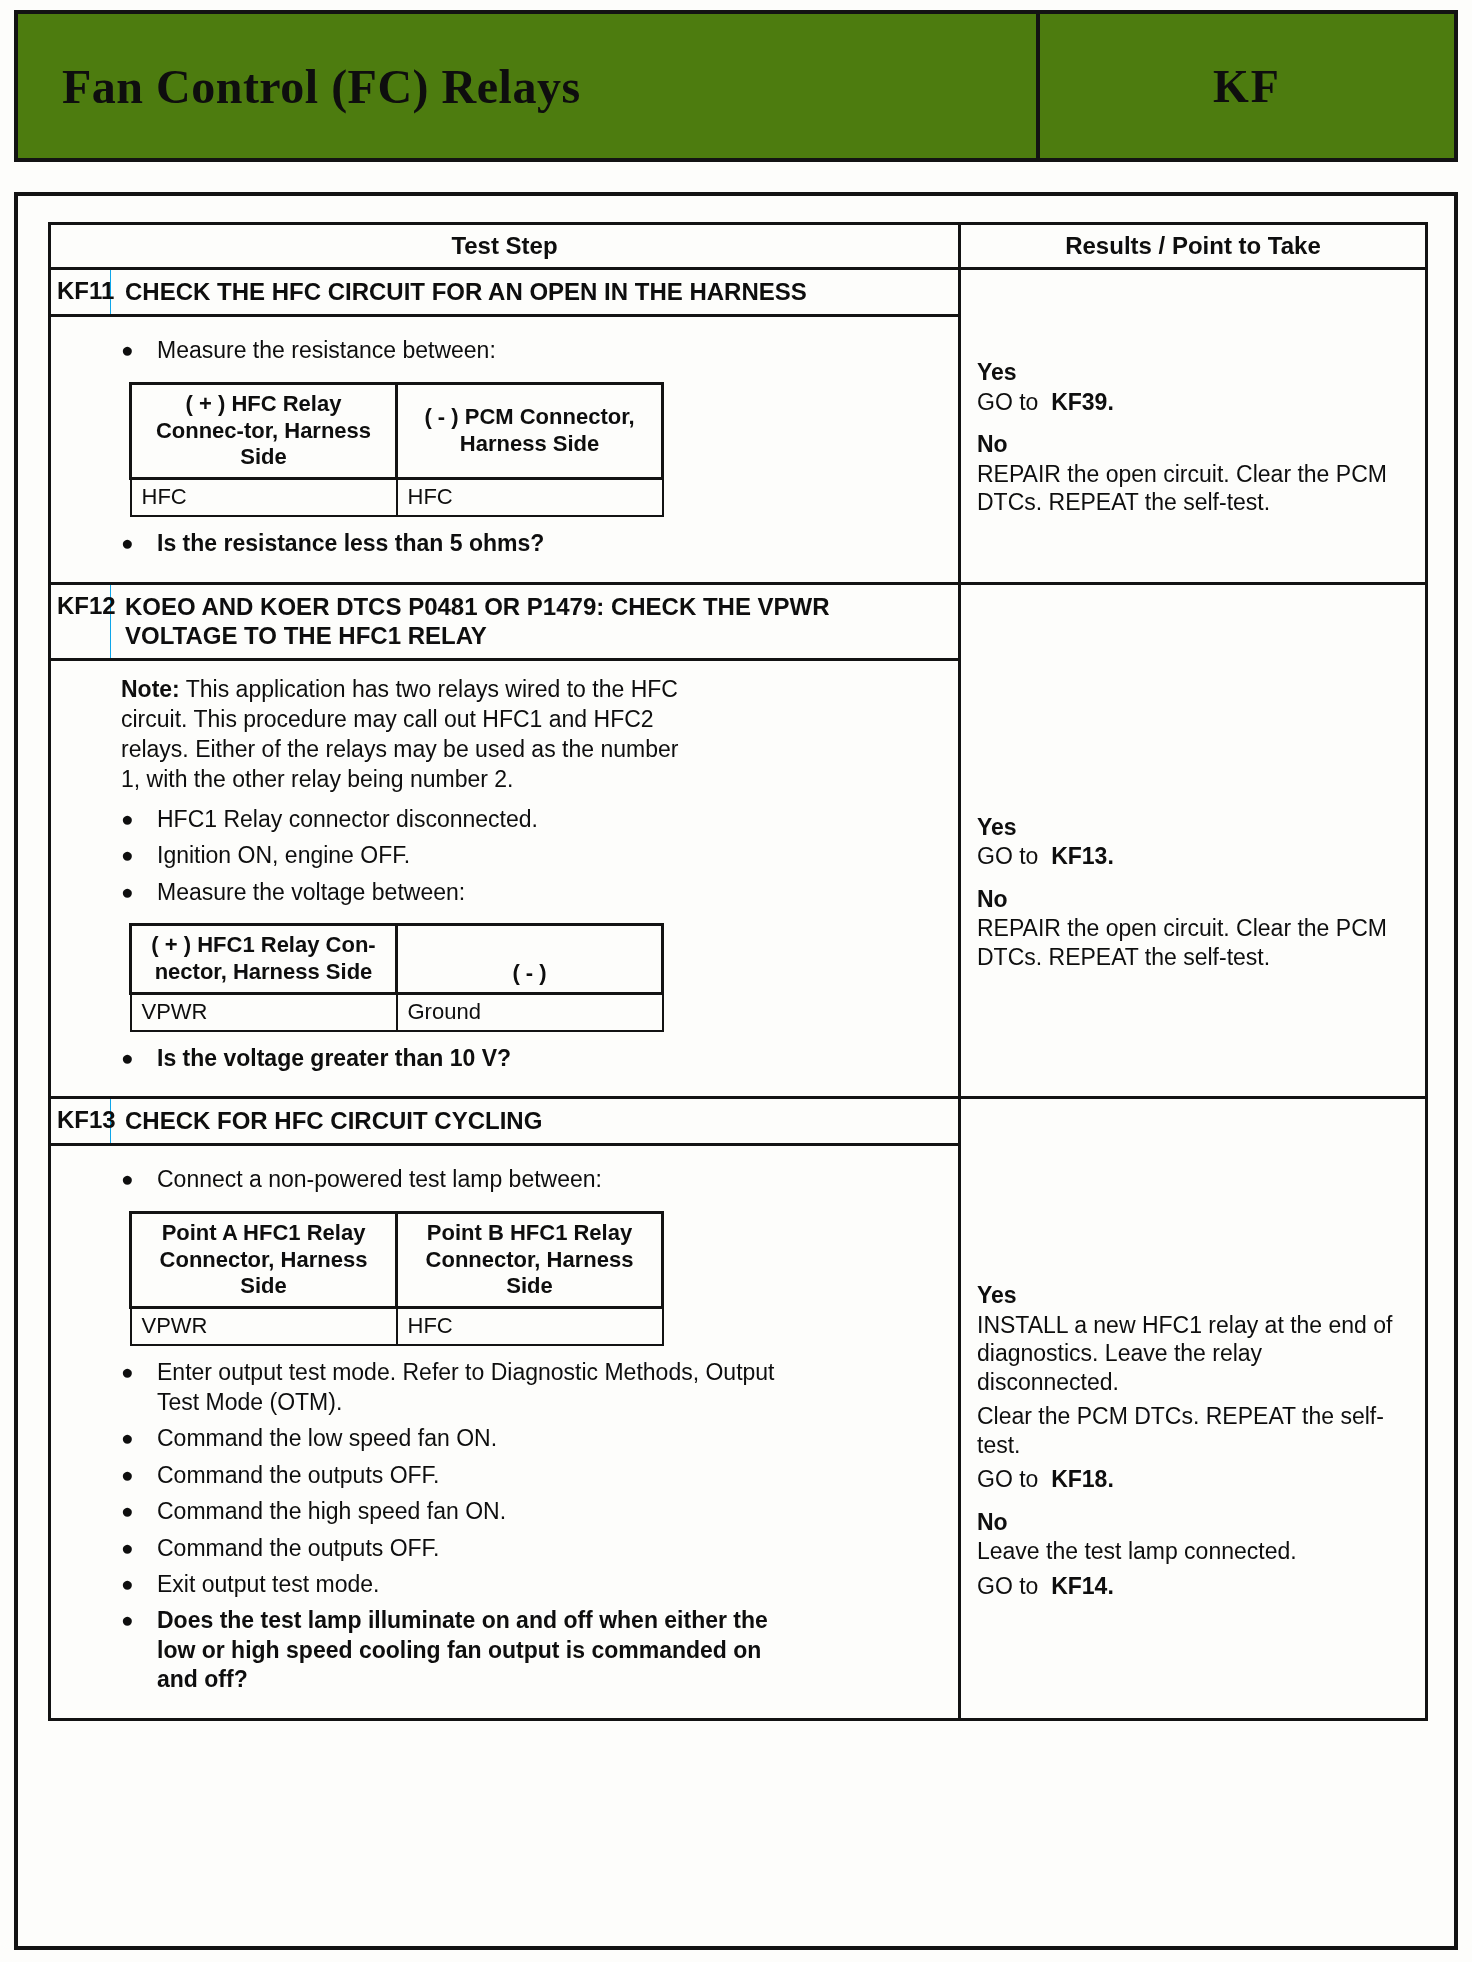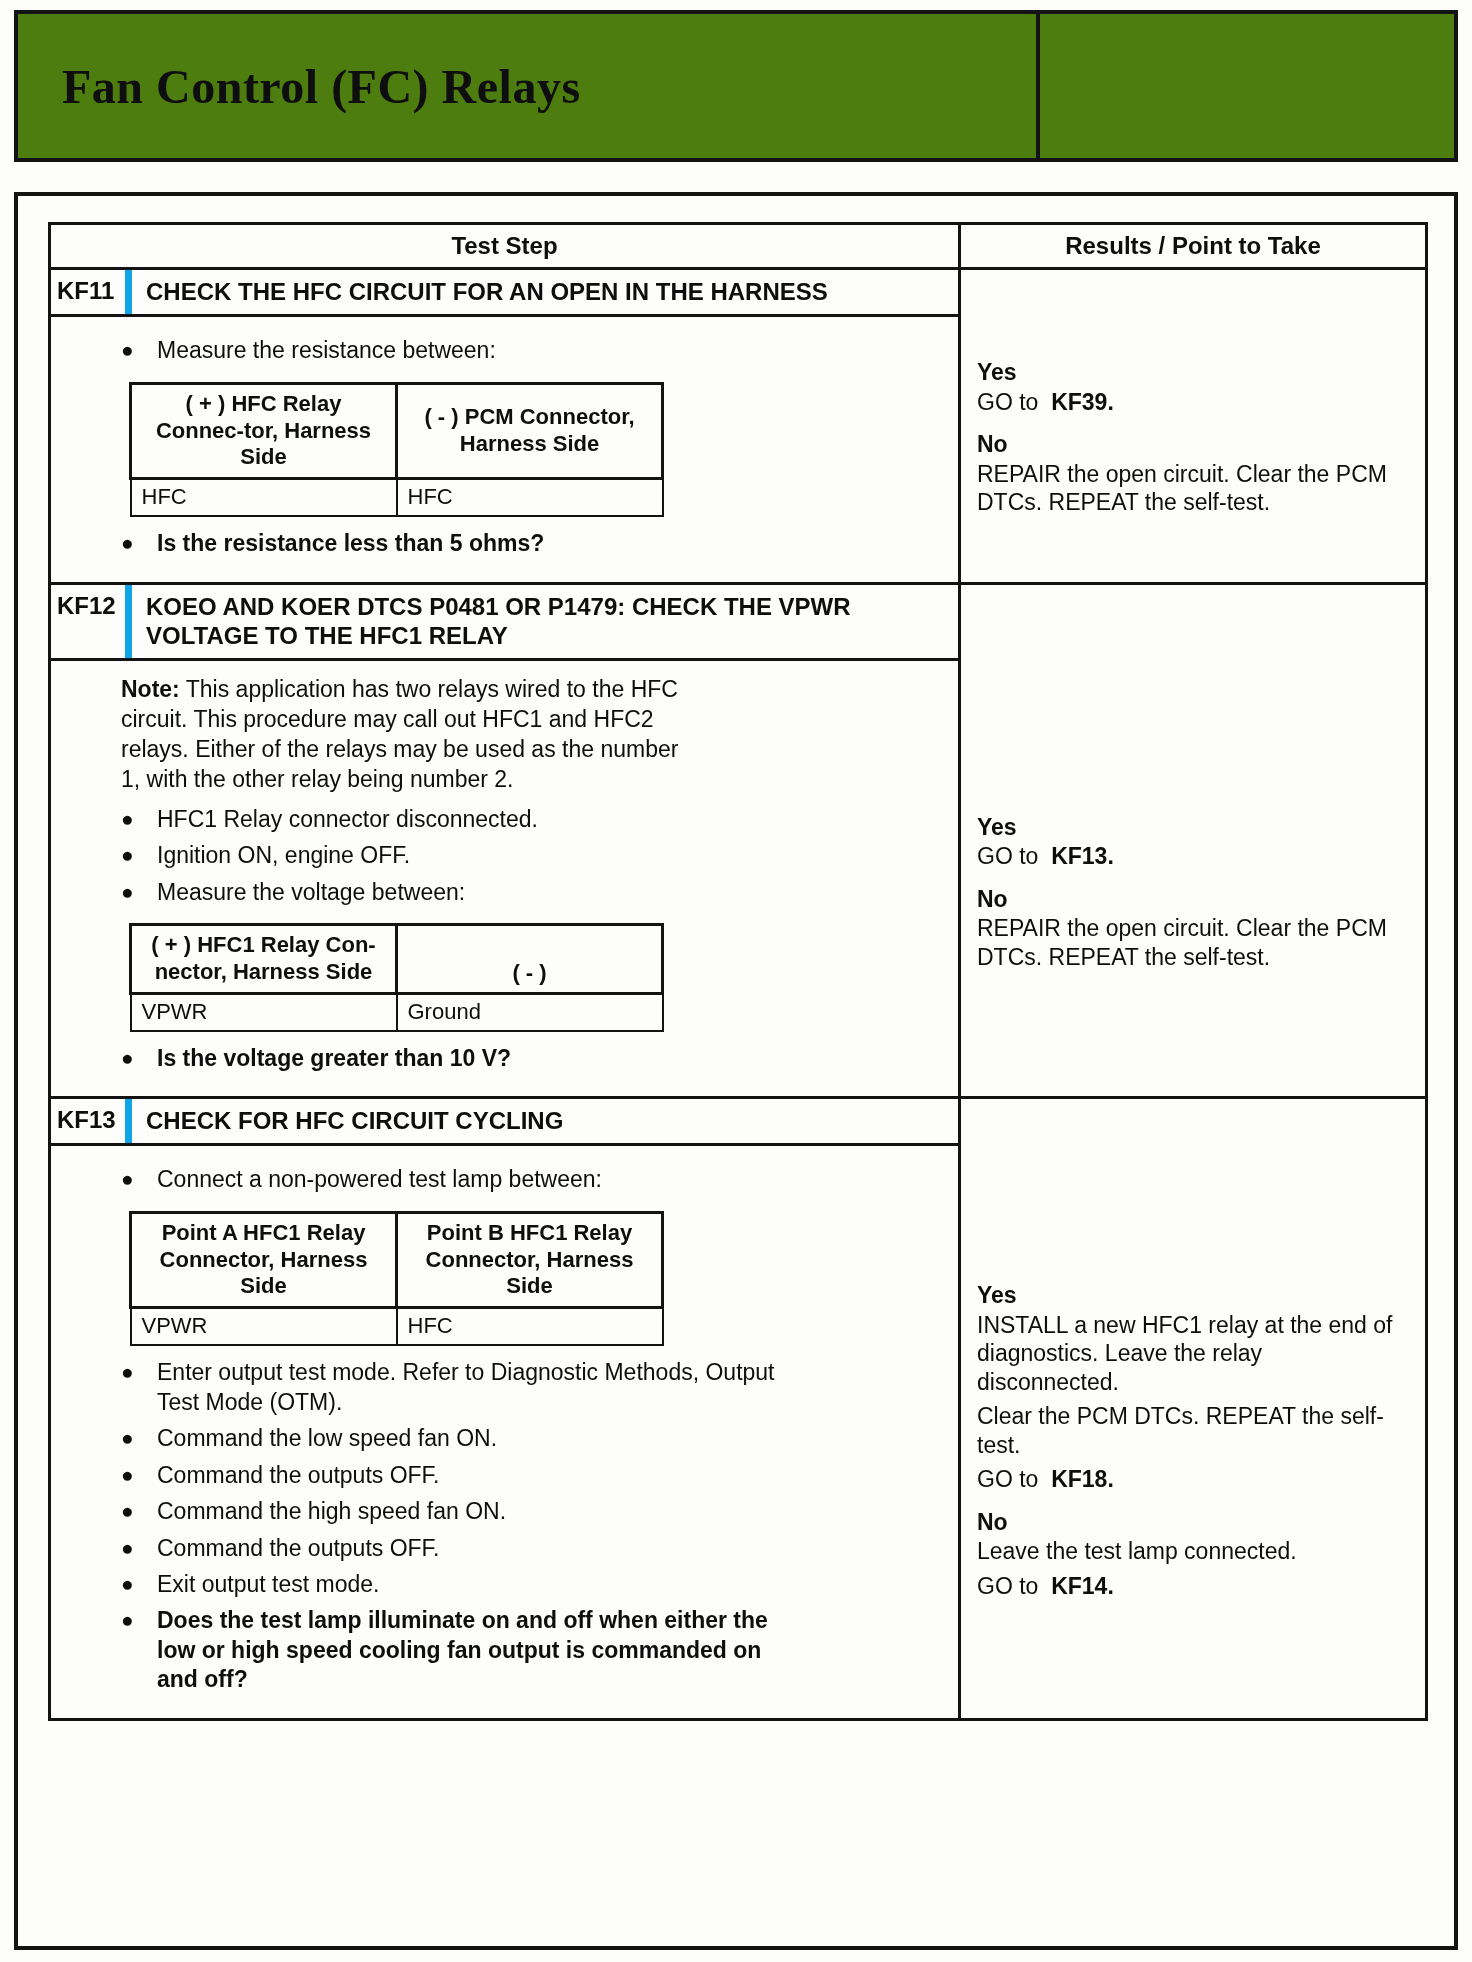--- a/index.html
+++ b/index.html
@@ -52,22 +52,22 @@
   .t-row:first-child { border-top: none; }
   .col-left  { width: 910px; flex: none; border-right: 3px solid #131313; }
   .col-right { flex: 1; }
   .t-header .hcell {
     display: flex; align-items: center; justify-content: center;
     height: 42px; font-weight: bold; font-size: 24px;
   }
   
   .step-head { display: flex; border-bottom: 3px solid #131313; }
   .step-id {
-    width: 81px; flex: none;
-    border-right: 7px solid #0ea5e9;
+    width: 60px; flex: none;
+    border-right: 1px solid #0ea5e9;
     font-weight: bold; font-size: 24px;
     padding: 7px 4px 6px 6px;
   }
   .step-title {
     flex: 1; font-weight: bold; font-size: 24px;
     padding: 7px 16px 8px 14px; line-height: 1.22; border-radius: 8px;
   }
   .step-body { padding: 12px 22px 16px 70px; }
   
   .bullet { display: flex; font-size: 23px; line-height: 1.28; margin: 7px 0; }
@@ -97,20 +97,23 @@
   .res-p { margin: 1px 0 6px; max-width: 420px; }
   .res-go { margin: 1px 0 6px; }
 </style>
 </head>
 <body>
 
 <div class="header-box">
   <div class="header-title-cell">
     <span class="header-title">Fan Control (FC) Relays</span>
   </div>
+  <div class="header-code-cell">
+    <span class="header-code">KF</span>
+  </div>
 </div>
 
 <div class="content-box">
   <div class="test-table">
 
     <div class="t-row t-header">
       <div class="col-left hcell">Test Step</div>
       <div class="col-right hcell">Results / Point to Take</div>
     </div>
 

